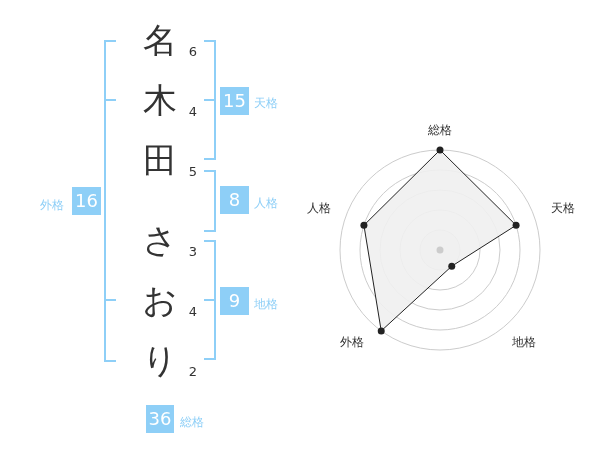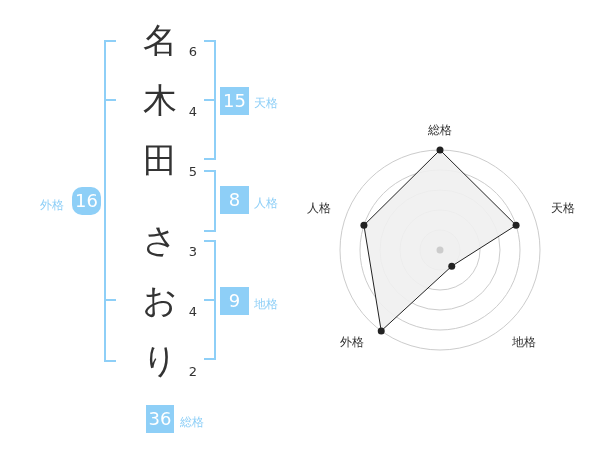--- a/index.html
+++ b/index.html
@@ -32,21 +32,21 @@
 <div class="strokes" style="top:245px">3</div>
 <div class="char" style="top:280px">お</div>
 <div class="strokes" style="top:305px">4</div>
 <div class="char" style="top:340px">り</div>
 <div class="strokes" style="top:365px">2</div>
 
 <div class="br" style="left:104px; top:40px; width:10px; height:318px; border-width:2px 0 2px 2px;"></div>
 <div class="tick" style="left:104px; top:99px; width:12px;"></div>
 <div class="tick" style="left:104px; top:299px; width:12px;"></div>
 <div class="blabel" style="left:40px; top:198px">外格</div>
-<div class="numbox" style="left:72px; top:187px; width:29px;border-radius:10px;">16</div>
+<div class="numbox" style="left:72px; top:187px; width:29px;">16</div>
 
 <div class="br" style="left:204px; top:40px; width:10px; height:116px; border-width:2px 2px 2px 0;"></div>
 <div class="tick" style="left:204px; top:99px; width:12px;"></div>
 <div class="numbox" style="left:220px; top:87px; width:29px;">15</div>
 <div class="blabel" style="left:254px; top:96px">天格</div>
 
 <div class="br" style="left:204px; top:170px; width:10px; height:58px; border-width:2px 2px 2px 0;"></div>
 <div class="numbox" style="left:220px; top:186px; width:29px;">8</div>
 <div class="blabel" style="left:254px; top:196px">人格</div>
 

